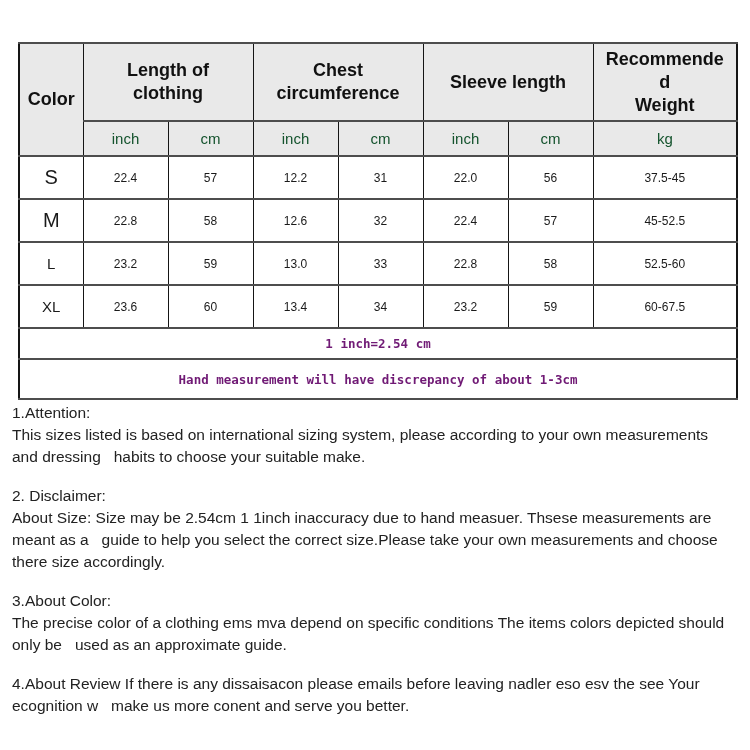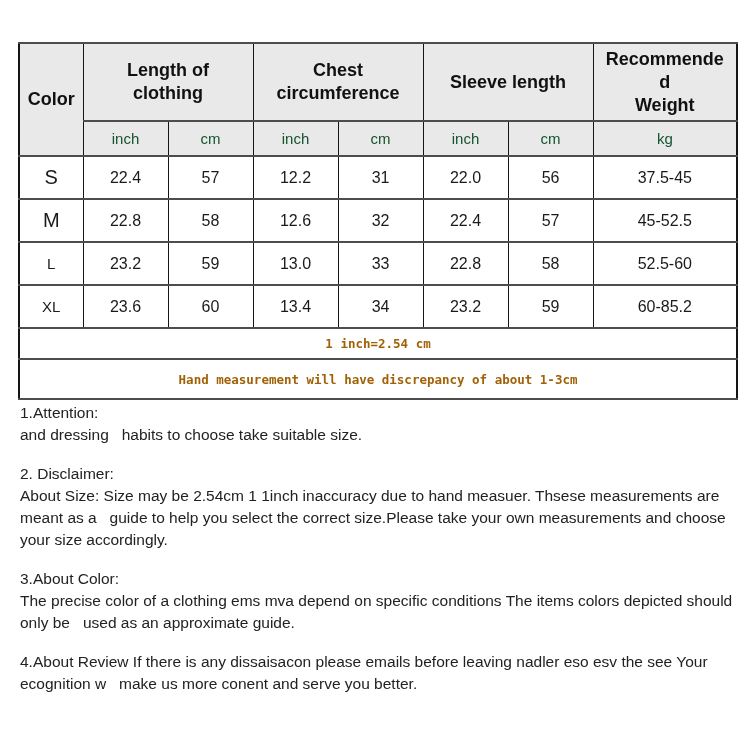--- a/index.html
+++ b/index.html
@@ -51,39 +51,39 @@
   .hdr-row2 td {
     height: 33px;
     background: #e9e9e9;
     font-size: 15px;
     font-weight: normal;
     color: #14532d;
   }
   .data-row td {
     height: 41px;
     background: #ffffff;
-    font-size: 16px;
+    font-size: 12px;
     color: #1a1a1a;
   }
   .data-row .sz-big   { font-size: 20px; }
   .data-row .sz-small { font-size: 15px; }
   .note-row td {
     background: #ffffff;
     font-family: "DejaVu Sans Mono", monospace;
     font-weight: bold;
     font-size: 12.5px;
-    color: #a16207;
+    color: #701a75;
   }
   .note-row.note-1 td { height: 29px; }
   .note-row.note-2 td { height: 38px; border-radius: 18px; }
 
   
   .notes-area {
     position: absolute;
-    left: 20px;
+    left: 12px;
     top: 402px;
     width: 726px;
   }
   .section { margin: 0 0 17px 0; }
   .t-line {
     font-size: 15.5px;
     line-height: 22px;
     white-space: pre;
     color: #222222;
   }
@@ -155,42 +155,43 @@
       <td>52.5-60</td>
     </tr>
     <tr class="data-row">
       <td class="sz-small">XL</td>
       <td>23.6</td>
       <td>60</td>
       <td>13.4</td>
       <td>34</td>
       <td>23.2</td>
       <td>59</td>
-      <td>60-85.2</td>
+      <td>60-67.5</td>
     </tr>
 
     <tr class="note-row note-1">
       <td colspan="8">1 inch=2.54 cm</td>
     </tr>
     <tr class="note-row note-2">
       <td colspan="8">Hand measurement will have discrepancy of about 1-3cm</td>
     </tr>
   </tbody>
 </table>
 
 <div class="notes-area">
   <div class="section">
     <div class="t-line">1.Attention:</div>
-    <div class="t-line">and dressing   habits to choose take suitable size.</div>
+    <div class="t-line">This sizes listed is based on international sizing system, please according to your own measurements</div>
+    <div class="t-line">and dressing   habits to choose your suitable make.</div>
   </div>
   <div class="section">
     <div class="t-line">2. Disclaimer:</div>
     <div class="t-line">About Size: Size may be 2.54cm 1 1inch inaccuracy due to hand measuer. Thsese measurements are</div>
     <div class="t-line">meant as a   guide to help you select the correct size.Please take your own measurements and choose</div>
-    <div class="t-line">your size accordingly.</div>
+    <div class="t-line">there size accordingly.</div>
   </div>
   <div class="section">
     <div class="t-line">3.About Color:</div>
     <div class="t-line">The precise color of a clothing ems mva depend on specific conditions The items colors depicted should</div>
     <div class="t-line">only be   used as an approximate guide.</div>
   </div>
   <div class="section">
     <div class="t-line">4.About Review If there is any dissaisacon please emails before leaving nadler eso esv the see Your</div>
     <div class="t-line">ecognition w   make us more conent and serve you better.</div>
   </div>

